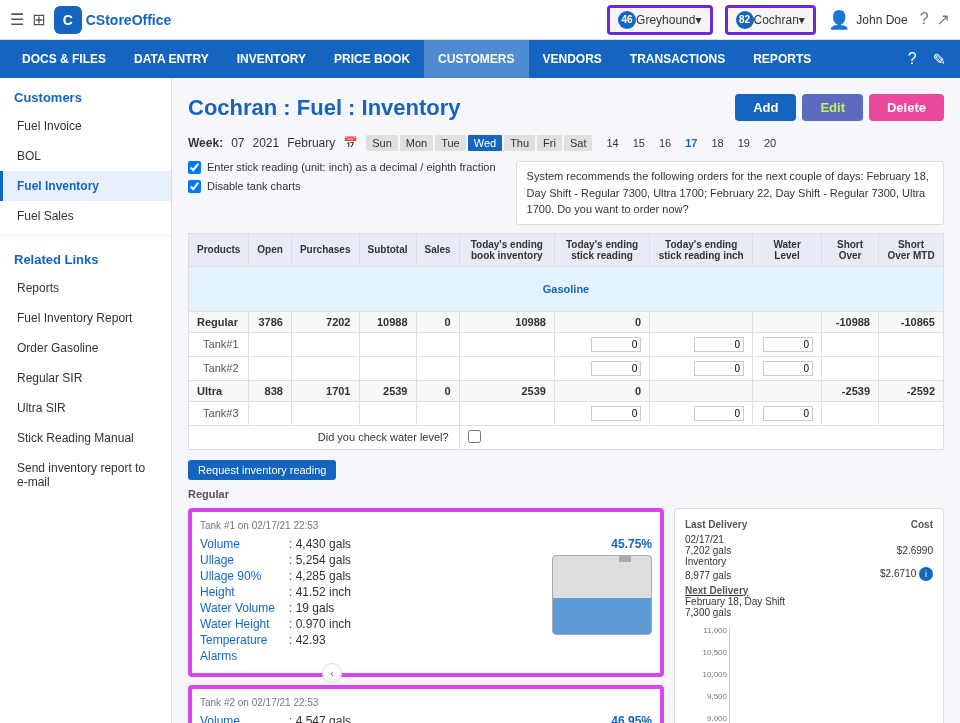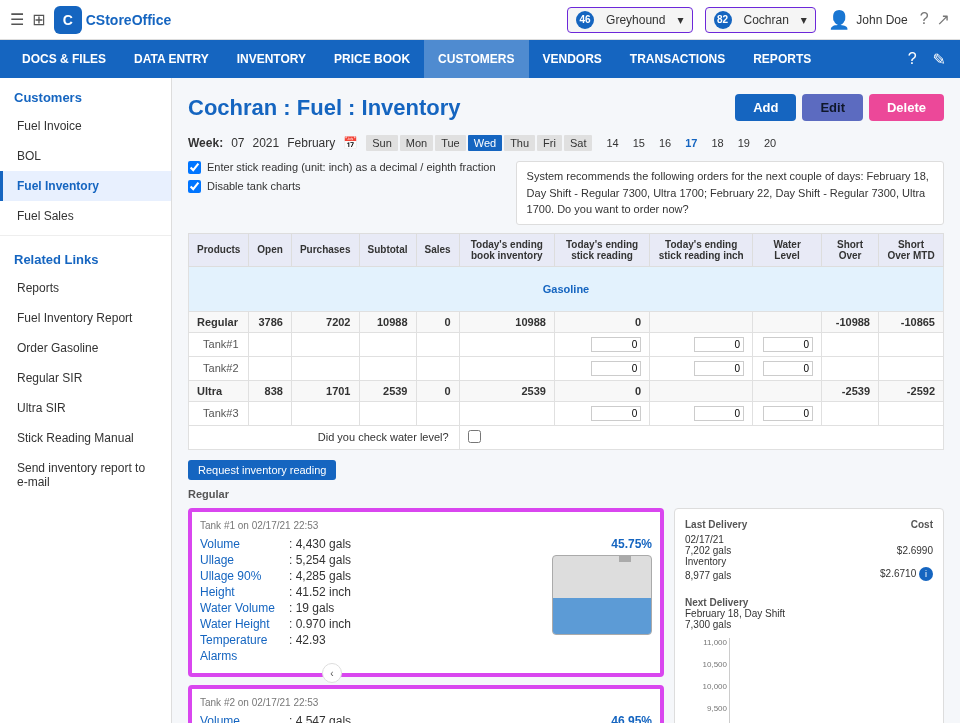--- a/index.html
+++ b/index.html
@@ -17,22 +17,22 @@
       z-index: 10;
     }
     .top-bar-left { display: flex; align-items: center; gap: 8px; }
     .hamburger-icon { font-size: 16px; cursor: pointer; color: #555; }
     .grid-icon { font-size: 16px; cursor: pointer; color: #555; }
     .logo-area { display: flex; align-items: center; gap: 4px; }
     .logo-icon { width: 28px; height: 28px; background: #1565c0; border-radius: 6px; display: flex; align-items: center; justify-content: center; color: #fff; font-size: 14px; font-weight: bold; }
     .logo-text { font-size: 14px; font-weight: bold; color: #1565c0; }
     .top-bar-right { margin-left: auto; display: flex; align-items: center; gap: 12px; }
     .store-selector {
-      display: flex; align-items: center; gap: 12px;
-      background: #f5f5f5; border: 1px solid #6d28d9; border-radius: 4px;
+      display: flex; align-items: center; gap: 0;
+      background: #f5f5f5; border: 3px solid #6d28d9; border-radius: 4px;
       padding: 3px 8px; cursor: pointer; font-size: 12px;
     }
     .store-badge {
       background: #1565c0; color: #fff; border-radius: 50%;
       width: 18px; height: 18px; display: flex; align-items: center; justify-content: center;
       font-size: 10px; font-weight: bold;
     }
     .user-area { display: flex; align-items: center; gap: 6px; cursor: pointer; }
     .user-icon { font-size: 18px; color: #777; }
     .top-icons { display: flex; gap: 8px; }
@@ -134,21 +134,21 @@
     .btn {
       padding: 6px 18px;
       border: none;
       border-radius: 4px;
       cursor: pointer;
       font-size: 13px;
       font-weight: bold;
       margin-left: 6px;
     }
     .btn-primary { background: #1565c0; color: #fff; }
-    .btn-secondary { background: #5c6bc0; color: #0f172a; }
+    .btn-secondary { background: #5c6bc0; color: #bef264; }
     .btn-danger { background: #ec4899; color: #fff; }
 
     
     .week-selector {
       display: flex;
       align-items: center;
       gap: 8px;
       margin-bottom: 10px;
       font-size: 12px;
     }
@@ -644,21 +644,21 @@
               <div class="cost-row">
                 <span>Inventory</span>
               </div>
               <div class="cost-row">
                 <span>8,977 gals</span>
                 <span>
                   <span>$2.6710</span>
                   <span class="info-icon">i</span>
                 </span>
               </div>
-              <div style="margin-top:16px;">
+              <div style="margin-top:4px;text-decoration:underline;">
                 <span class="chart-label">Next Delivery</span>
               </div>
               <div>February 18, Day Shift</div>
               <div>7,300 gals</div>
             </div>
 
             <div style="position:relative; padding-left:44px; margin-top:8px;">
               <div style="position:absolute; left:0; top:0; bottom:20px; display:flex; flex-direction:column; justify-content:space-between; font-size:8px; color:#777; width:42px; text-align:right;">
                 <span>11,000</span>
                 <span>10,500</span>

